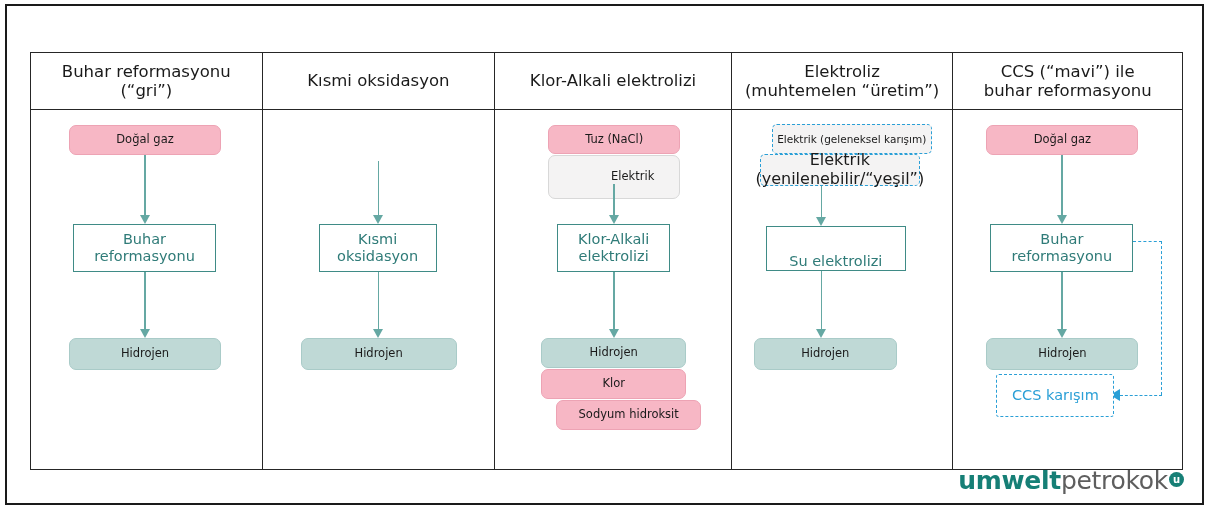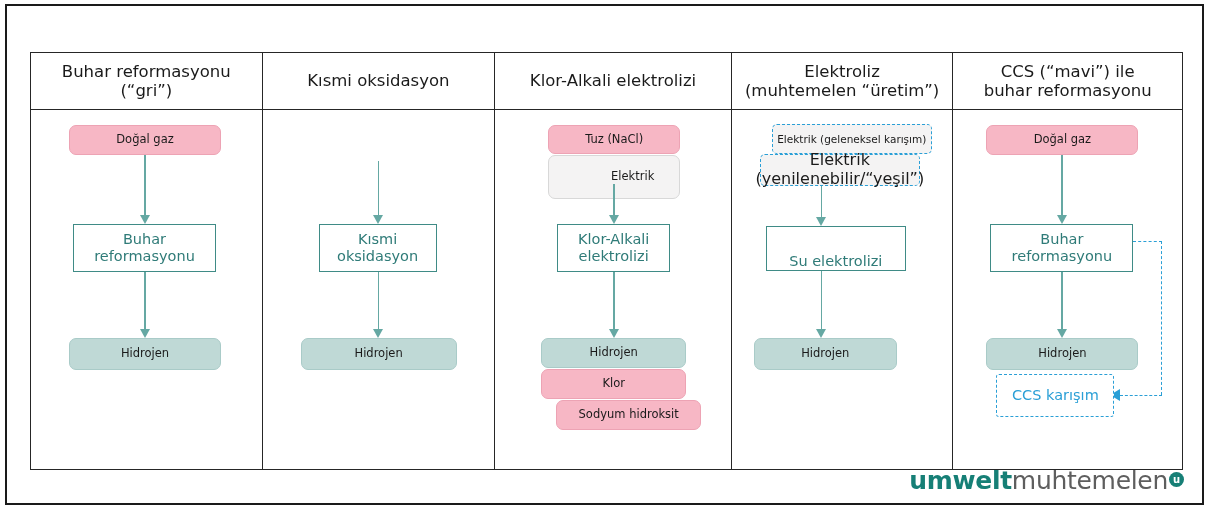--- a/index.html
+++ b/index.html
@@ -334,17 +334,17 @@
         <div class="node dashed-white" style="left:43px; top:264px; width:118px; height:43px;">
           <span>CCS karışım</span>
         </div>
       </div>
     </div>
 
   </div>
 
   <div id="logo">
     <span class="lg-a">umwelt</span>
-    <span class="lg-b">muhtemelen</span>
+    <span class="lg-b">petrokok</span>
     <span class="lg-mark">u</span>
   </div>
 
 </div>
 
 </body></html>

